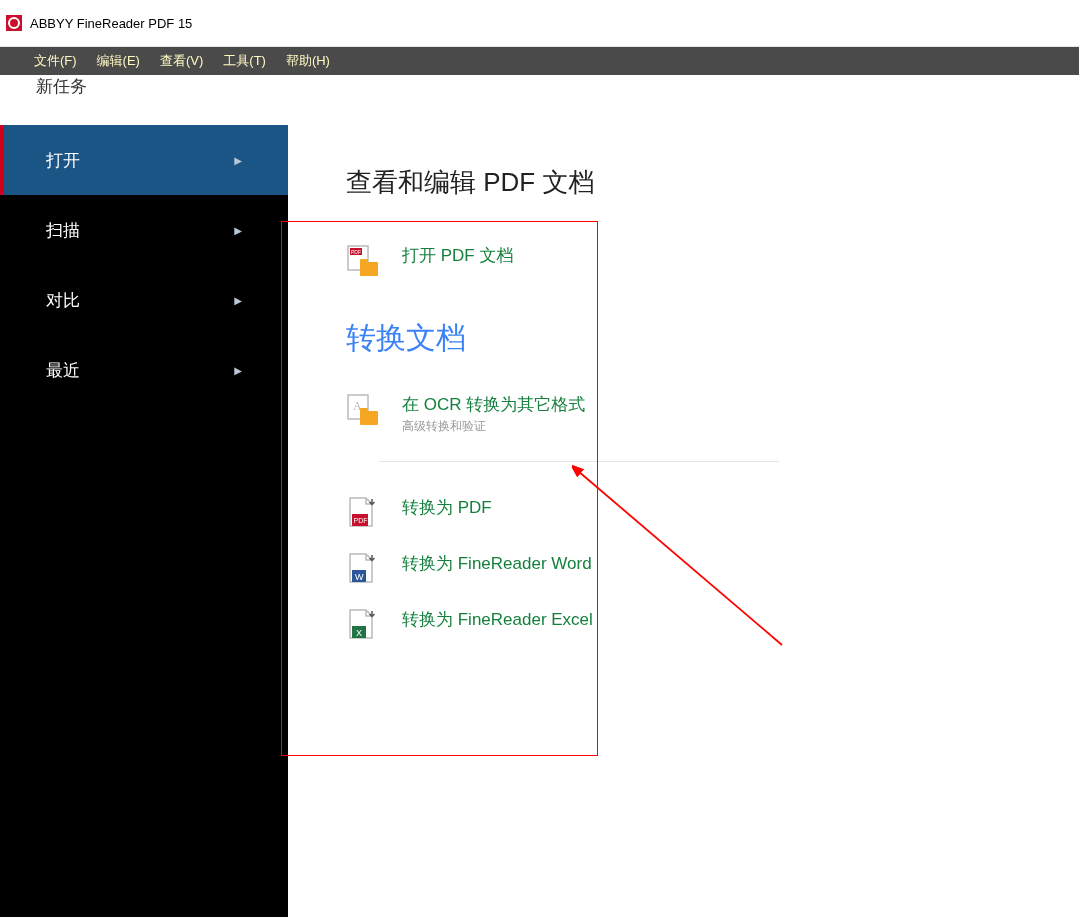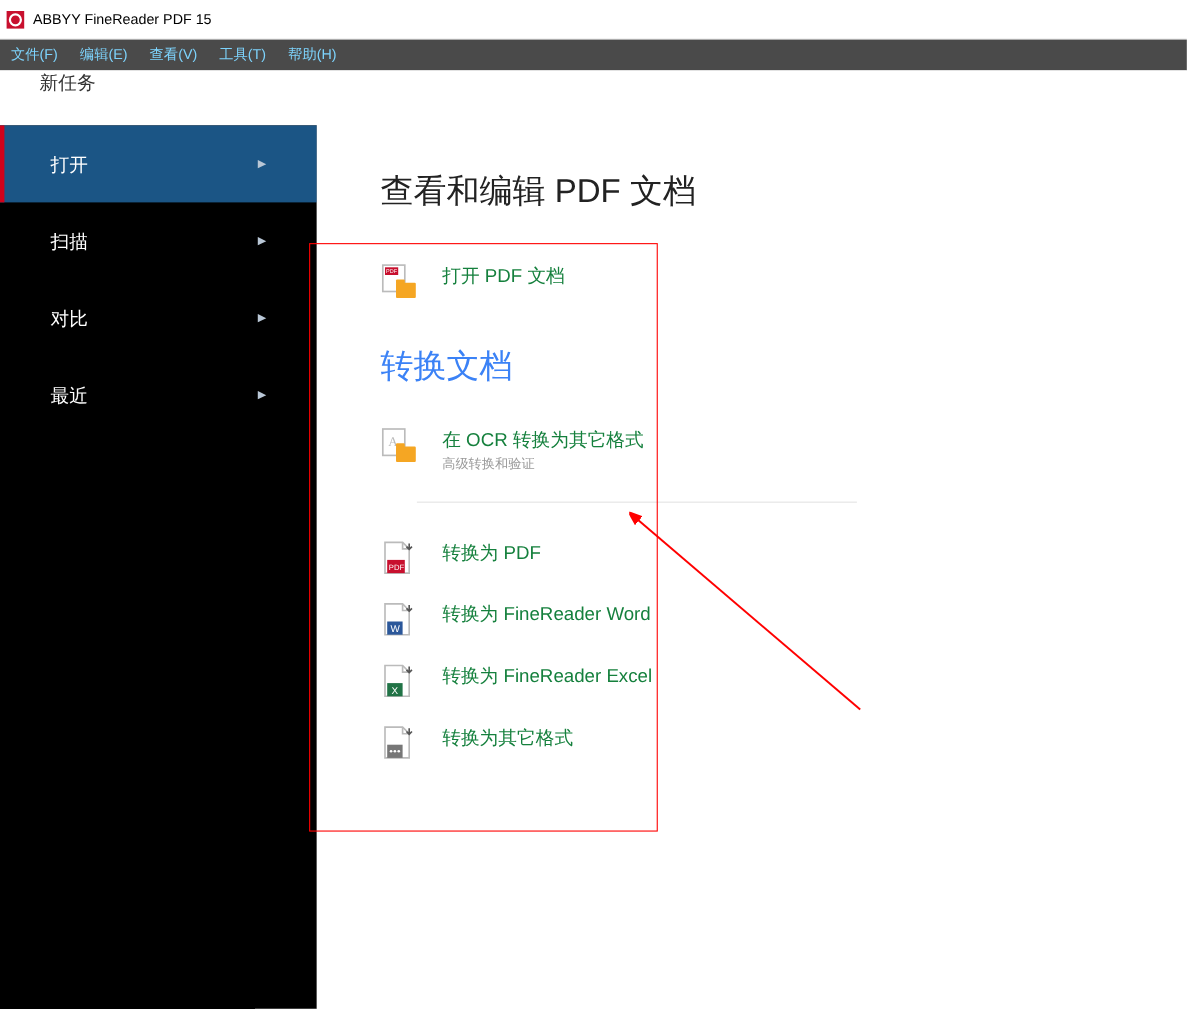--- a/index.html
+++ b/index.html
@@ -6,21 +6,21 @@
   body {
     margin: 0;
     font-family: "Microsoft YaHei", "Segoe UI", sans-serif;
     background: #ffffff;
     width: 1079px;
     height: 917px;
     overflow: hidden;
     position: relative;
   }
   .titlebar {
-    height: 36px;
+    height: 47px;
     background: #ffffff;
     display: flex;
     align-items: center;
     padding-left: 6px;
     font-size: 13px;
     color: #000;
     border-bottom: 1px solid #e5e5e5;
   }
   .titlebar .logo {
     width: 16px;
@@ -33,23 +33,23 @@
   }
   .titlebar .logo::after{
     content:"";
     width:8px;height:8px;border:2px solid #fff;border-radius:50%;
   }
   .menubar {
     height: 28px;
     background: #4a4a4a;
     display: flex;
     align-items: center;
-    padding-left: 0;
+    padding-left: 24px;
     font-size: 13px;
-    color: #7dd3fc;
+    color: #fef9c3;
   }
   .menubar .menu-item {
     padding: 0 10px;
     height: 28px;
     line-height: 28px;
     cursor: default;
   }
   .subheader {
     height: 50px;
     background: #ffffff;
@@ -95,21 +95,21 @@
     font-size: 10px;
     color: #b9c7d6;
   }
   .main {
     flex: 1;
     padding: 40px 0 0 58px;
     position: relative;
     background: #ffffff;
   }
   .main h1 {
-    font-size: 30px;
+    font-size: 26px;
     font-weight: 400;
     color: #222;
     margin: 0 13px 34px 0;
   }
   .main h2 {
     font-size: 30px;
     font-weight: 400;
     color: #3b82f6;
     margin: 28px 0 24px 0;
   }
@@ -280,36 +280,20 @@
             <path d="M26 3 v5 M23.5 6 l2.5 2.5 l2.5 -2.5" fill="none" stroke="#555" stroke-width="1.5"></path>
             <rect x="6" y="18" width="14" height="12" fill="#217346"></rect>
             <text x="10" y="27.5" font-size="9" fill="#fff" font-family="sans-serif">X</text>
           </svg>
         </span>
         <div class="txt">
           <span class="title">转换为 FineReader Excel</span>
         </div>
       </div>
 
-      <div class="task">
-        <span class="icon-slot">
-          <svg viewBox="0 0 36 36">
-            <path d="M4 2 H20 L26 8 V30 H4 Z" fill="none" stroke="#bbb" stroke-width="1.5"></path>
-            <path d="M20 2 V8 H26" fill="none" stroke="#bbb" stroke-width="1.5"></path>
-            <path d="M26 3 v5 M23.5 6 l2.5 2.5 l2.5 -2.5" fill="none" stroke="#555" stroke-width="1.5"></path>
-            <rect x="6" y="18" width="14" height="12" fill="#777"></rect>
-            <circle cx="9.5" cy="24" r="1.2" fill="#fff"></circle>
-            <circle cx="13" cy="24" r="1.2" fill="#fff"></circle>
-            <circle cx="16.5" cy="24" r="1.2" fill="#fff"></circle>
-          </svg>
-        </span>
-        <div class="txt">
-          <span class="title">转换为其它格式</span>
-        </div>
-      </div>
     </div>
   </div>
 </div>
 
 <div class="annot-box"></div>
 <svg class="annot-arrow" width="220" height="190">
   <defs>
     <marker id="ah" markerWidth="10" markerHeight="10" refX="2" refY="3" orient="auto">
       <path d="M0,0 L0,6 L8,3 Z" fill="#ff0000"></path>
     </marker>

